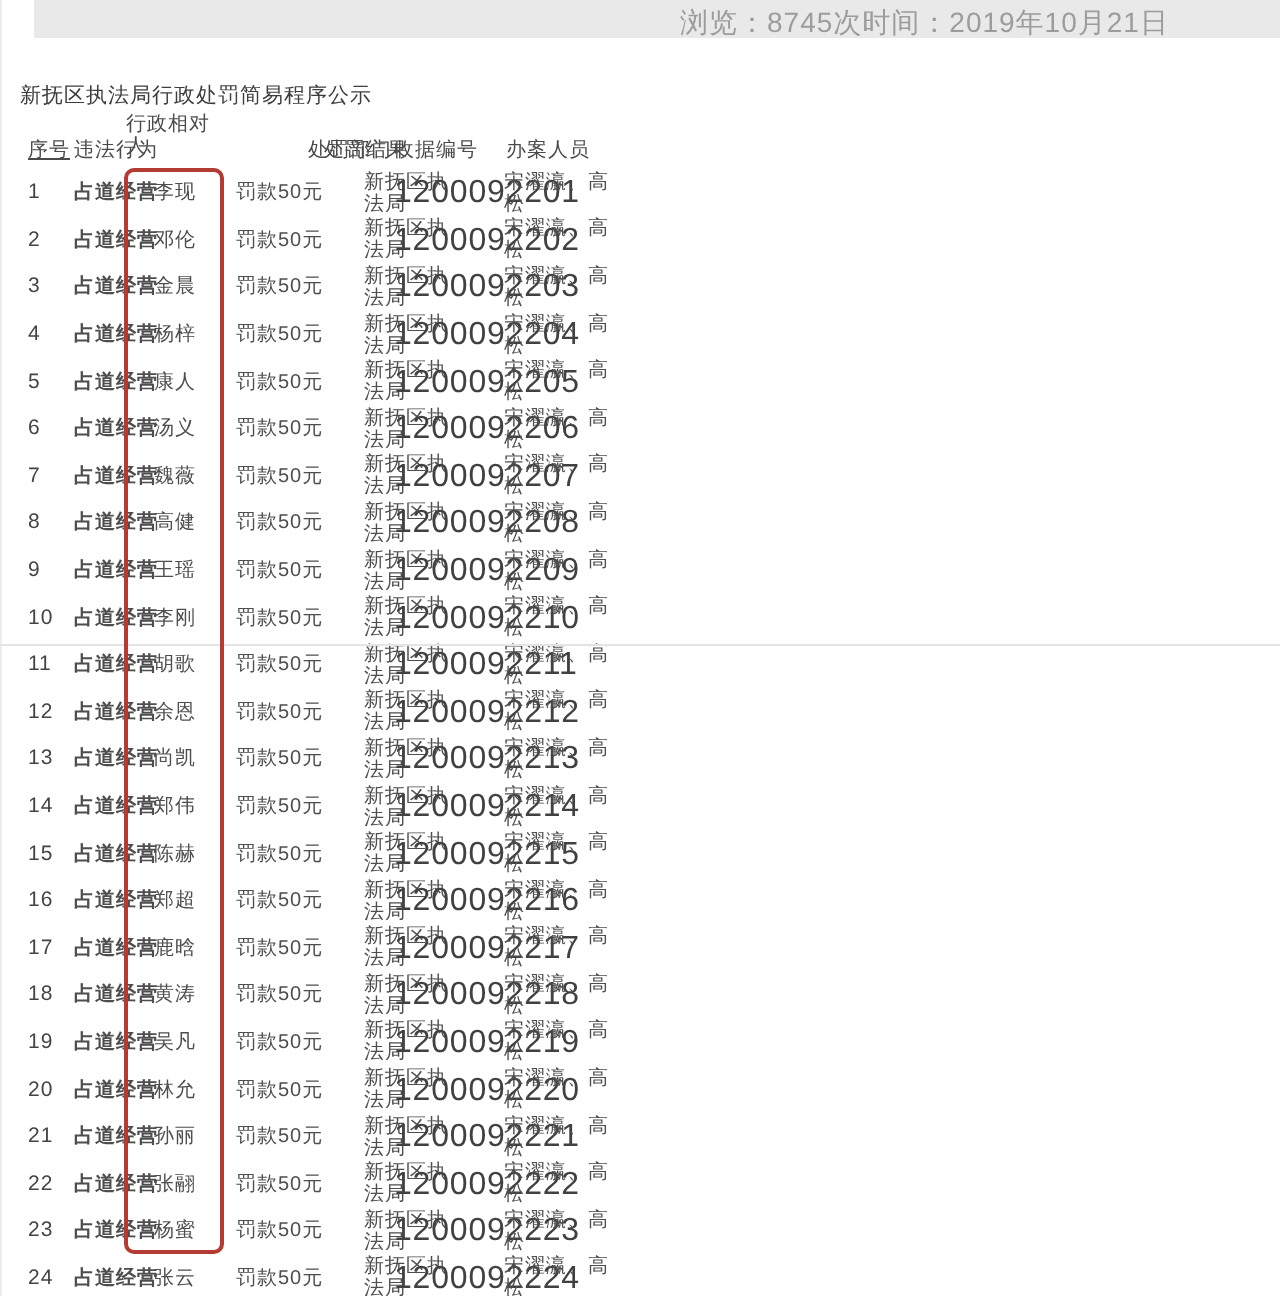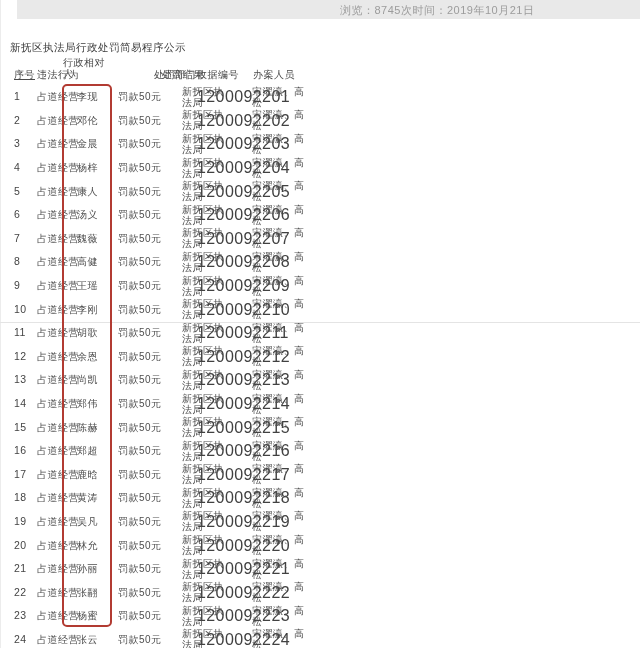--- a/index.html
+++ b/index.html
@@ -10,21 +10,21 @@
     -webkit-font-smoothing:antialiased;
   }
   .left-edge{position:absolute;left:0;top:0;width:1px;height:648px;background:#ececec;}
   
   .topbar{
     position:absolute;left:17px;top:0;right:0;height:19px;
     background:#e9e9e9;
   }
   .topbar .meta{
     position:absolute;left:323px;top:3px;
-    font-size:11px;color:#9c9c9c;letter-spacing:0.5px;white-space:nowrap;
+    font-size:14px;color:#9c9c9c;letter-spacing:0.5px;white-space:nowrap;
   }
   
   .page-title{
     position:absolute;left:10px;top:41px;
     font-size:10.5px;color:#3d3d3d;letter-spacing:0.5px;
   }
   
   .thead{position:absolute;left:0;top:66px;width:640px;height:20px;font-size:10px;color:#4a4a4a;}
   .th{position:absolute;top:2px;white-space:nowrap;letter-spacing:0.5px;}
   .th-no{left:14px;text-decoration:underline;}
@@ -36,21 +36,21 @@
   .th-handlers{left:253px;}
   
   .rows{position:absolute;left:0;top:85px;width:640px;}
   .row{position:relative;height:23.6px;}
   .cell{
     position:absolute;top:0;height:100%;
     display:flex;flex-direction:column;justify-content:center;
     font-size:10px;color:#4e4e4e;letter-spacing:0.5px;line-height:11px;
   }
   .c-no{left:14px;font-size:10.5px;color:#444;}
-  .c-violation{left:37px;white-space:nowrap;}
+  .c-violation{left:37px;white-space:nowrap;font-weight:bold;}
   .c-party{left:77px;white-space:nowrap;}
   .c-result{left:118px;white-space:nowrap;}
   .c-dept{left:154px;width:44px;margin-left:28px;}
   .c-receipt{left:197px;font-size:16px;color:#414141;letter-spacing:0.4px;}
   .c-handlers{left:252px;width:56px;}
   
   .highlight-box{
     position:absolute;left:62px;top:84px;width:46px;height:539px;
     border:2.5px solid #b23b32;border-radius:5px;
     pointer-events:none;z-index:5;

